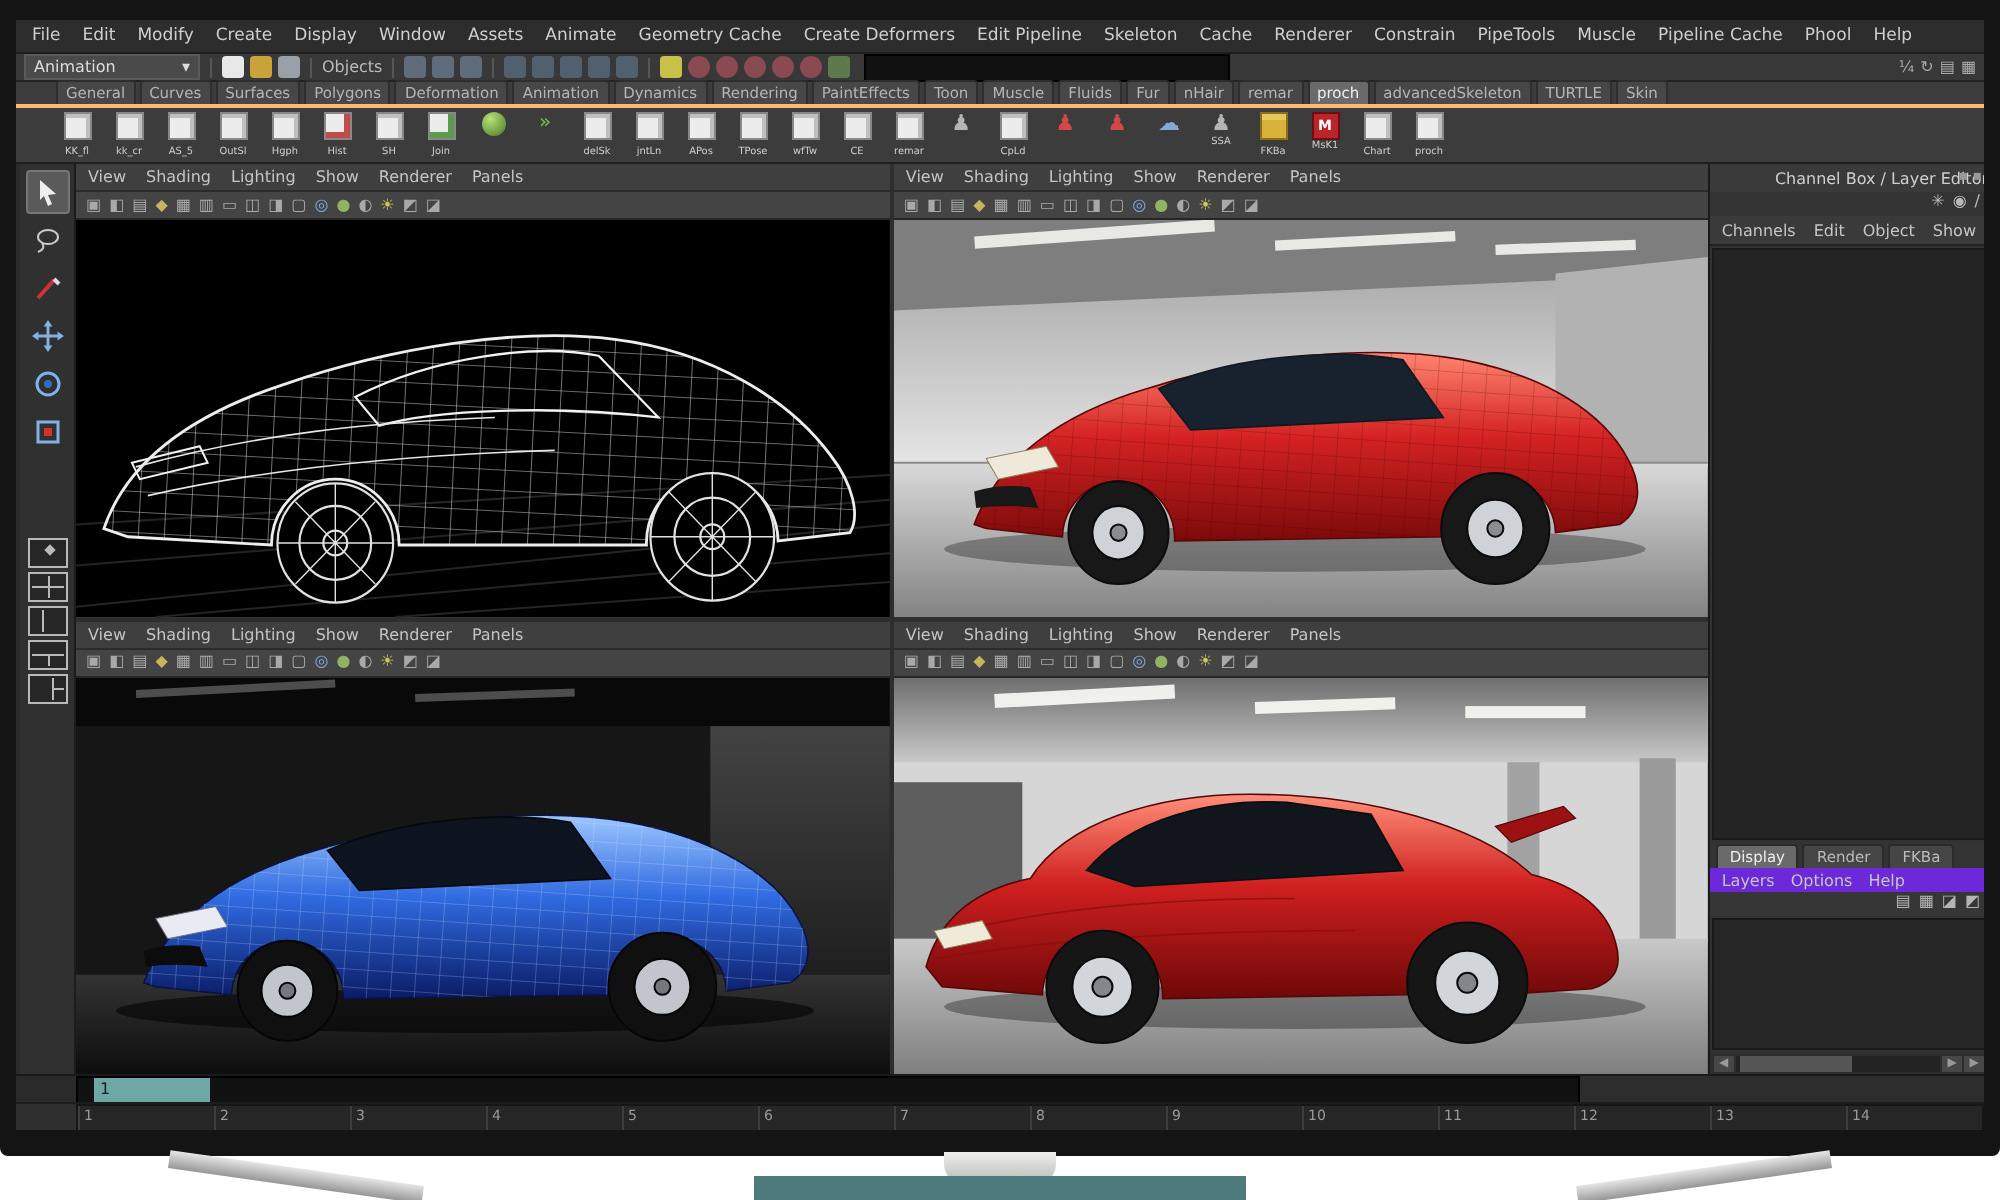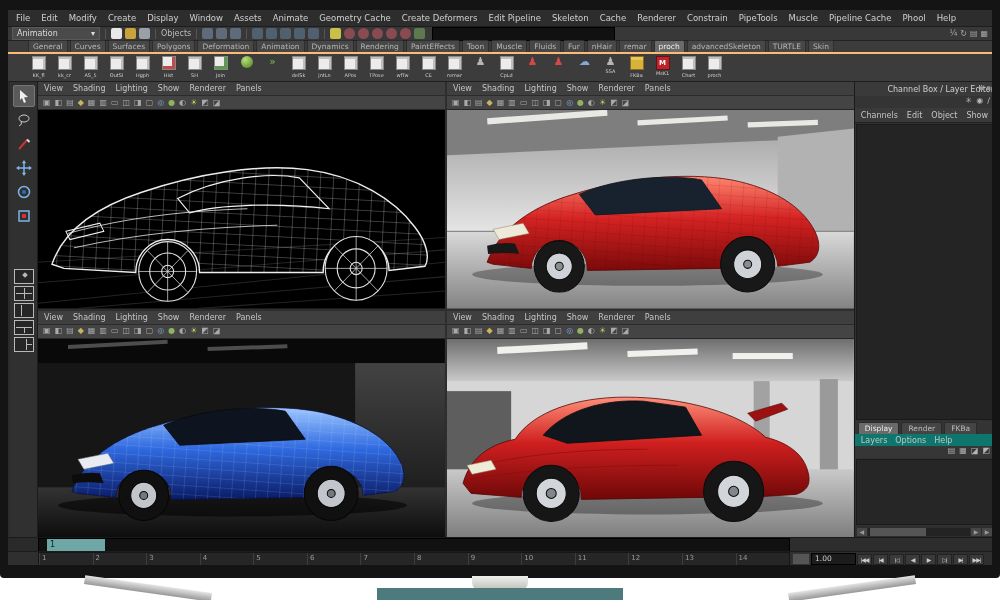--- a/index.html
+++ b/index.html
@@ -78,21 +78,21 @@
   
   .rpanel{flex:0 0 137px;background:#323232;border-left:1px solid #1a1a1a;display:flex;flex-direction:column;font-size:8px;}
   .rptitle{height:14px;display:flex;align-items:center;justify-content:flex-end;gap:4px;color:#cfcfcf;position:relative;background:#3a3a3a;}
   .rptitle .ticons{position:absolute;right:3px;top:2px;color:#999;font-size:7px;}
   .rpicons{height:12px;display:flex;justify-content:flex-end;gap:4px;padding-right:4px;color:#b9b9b9;font-size:8px;background:#343434;}
   .rpmenu{height:14px;display:flex;gap:9px;align-items:center;padding:0 6px;color:#c5c5c5;background:#3a3a3a;border-bottom:1px solid #222;}
   .chanarea{flex:1 1 auto;background:#242424;border:1px solid #1a1a1a;margin:1px;}
   .laytabs{height:13px;display:flex;gap:2px;align-items:flex-end;padding:0 3px;background:#343434;}
   .laytabs .ltab{padding:1px 6px;background:#454545;border:1px solid #2b2b2b;border-bottom:none;border-radius:2px 2px 0 0;color:#bbb;font-size:7.5px;}
   .laytabs .ltab.active{background:#6a6a6a;color:#eee;}
-  .laymenu{height:12px;display:flex;gap:8px;align-items:center;padding:0 6px;background:#0f766e;color:#c5c5c5;}
+  .laymenu{height:12px;display:flex;gap:8px;align-items:center;padding:0 6px;background:#6d28d9;color:#c5c5c5;}
   .layicons{height:12px;display:flex;justify-content:flex-end;gap:4px;padding-right:4px;background:#363636;color:#b5b5b5;font-size:8px;}
   .layarea{height:64px;background:#262626;border:1px solid #1a1a1a;margin:1px;}
   .hscroll{height:11px;display:flex;align-items:center;gap:1px;padding:0 2px;background:#2e2e2e;}
   .hs-btn{width:10px;height:8px;background:#474747;color:#999;font-size:6px;line-height:8px;text-align:center;}
   .hs-track{flex:1;height:8px;background:#232323;position:relative;}
   .hs-thumb{position:absolute;left:2px;top:0;width:55%;height:8px;background:#555;}
   
   .timerow{position:absolute;left:0;top:527px;width:100%;height:14px;background:#2a2a2a;border-top:1px solid #1a1a1a;display:flex;}
   .tslider{margin-left:30px;flex:1 1 auto;background:#111;position:relative;border:1px solid #000;}
   .curframe{position:absolute;left:8px;top:0;width:58px;height:100%;background:var(--accent-teal,#6fa7a7);
@@ -633,32 +633,20 @@
       <span class="tick">6</span>
       <span class="tick">7</span>
       <span class="tick">8</span>
       <span class="tick">9</span>
       <span class="tick">10</span>
       <span class="tick">11</span>
       <span class="tick">12</span>
       <span class="tick">13</span>
       <span class="tick">14</span>
     </div>
-    <div class="playarea">
-      <div class="rhandle"></div>
-      <div class="timefield">1.00</div>
-      <button class="pbtn">|◀◀</button>
-      <button class="pbtn">|◀</button>
-      <button class="pbtn">|◁</button>
-      <button class="pbtn">◀</button>
-      <button class="pbtn">▶</button>
-      <button class="pbtn">▷|</button>
-      <button class="pbtn">▶|</button>
-      <button class="pbtn">▶▶|</button>
-    </div>
   </div>
 
 </div>
 </div>
 
 <div class="leg l"></div>
 <div class="leg r"></div>
 <div class="neck"></div>
 <div class="stand"></div>
 

